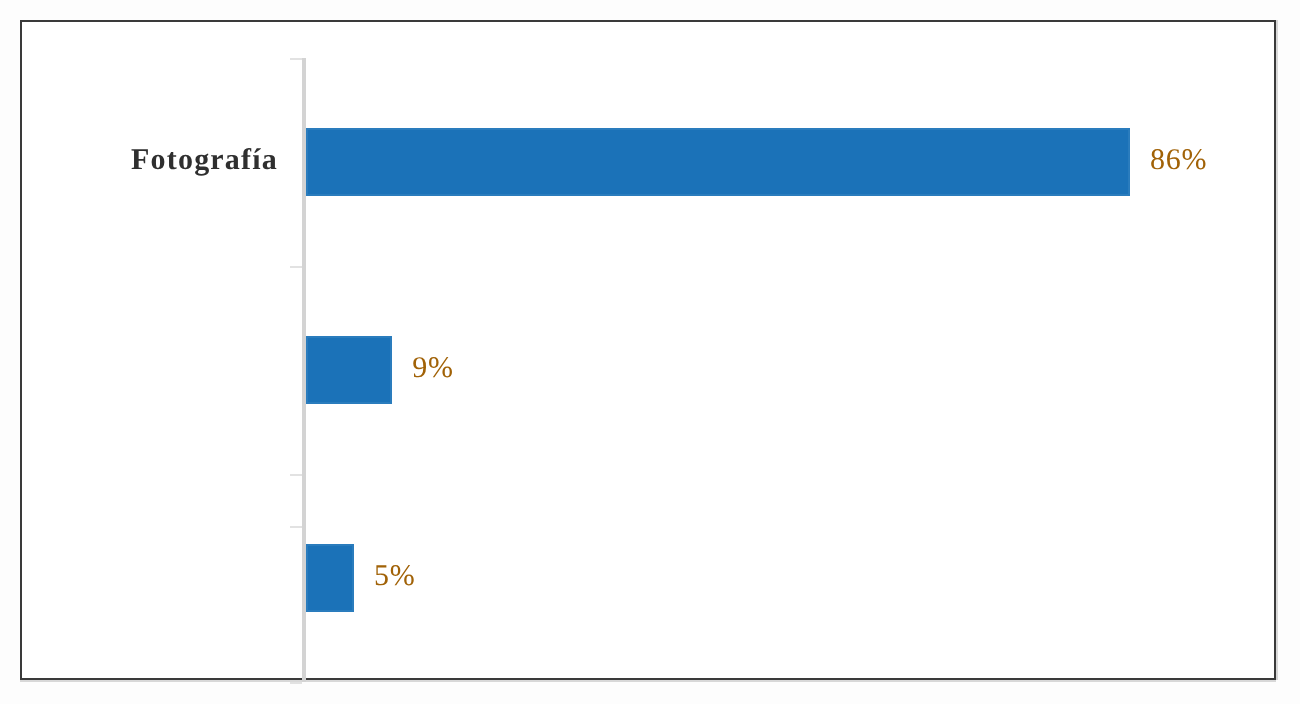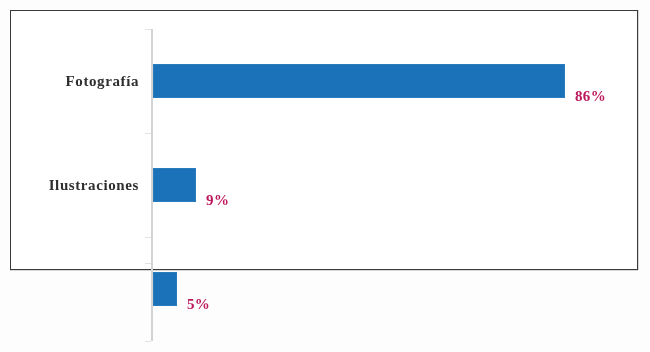--- a/index.html
+++ b/index.html
@@ -16,21 +16,21 @@
     overflow: hidden;
     font-family: "Liberation Serif", "DejaVu Serif", serif;
   }
 
   
   .chart-frame {
     position: absolute;
     left: 10px;
     top: 10px;
     width: 628px;
-    height: 260px;
+    height: 330px;
     box-sizing: border-box;
     border: 1px solid #3a3a3a;
     background: #ffffff;
     box-shadow: 0 1px 0 0 #d8d8d8, 1px 0 0 0 #d8d8d8;
   }
 
   
   .plot-area {
     position: absolute;
     left: 0;
@@ -92,25 +92,24 @@
     background: #1b72b8;
     border: 1px solid #2a7cbd;
     box-sizing: border-box;
   }
 
   .value-label {
     position: absolute;
     top: 50%;
     transform: translateY(-50%);
     font-size: 15px;
-    font-weight: bold;
-    color: #be185d;
+    font-weight: normal;
+    color: #a16207;
     letter-spacing: 0.4px;
     white-space: nowrap;
-    margin-top: 15px;
   }
 </style>
 </head>
 <body>
 
 <div id="screenshot">
 
   <div class="chart-frame">
     <div class="plot-area">
 
@@ -122,21 +121,20 @@
       <div class="axis-tick" style="top:252px;"></div>
       <div class="axis-tick" style="top:330px;"></div>
 
       <div class="bar-row r0">
         <div class="cat-label">Fotografía</div>
         <div class="bar" id="bar-0" style="width: 411.94px; background: rgb(27, 114, 184); border-color: rgb(42, 124, 189);"></div>
         <div class="value-label" id="val-0" style="left: 563.94px;">86%</div>
       </div>
 
       <div class="bar-row r1">
-        <div class="cat-label">Ilustraciones</div>
         <div class="bar" id="bar-1" style="width: 43.11px; background: rgb(27, 114, 184); border-color: rgb(42, 124, 189);"></div>
         <div class="value-label" id="val-1" style="left: 195.11px;">9%</div>
       </div>
 
       <div class="bar-row r2">
         <div class="bar" id="bar-2" style="width: 23.95px; background: rgb(27, 114, 184); border-color: rgb(42, 124, 189);"></div>
         <div class="value-label" id="val-2" style="left: 175.95px;">5%</div>
       </div>
 
     </div>

